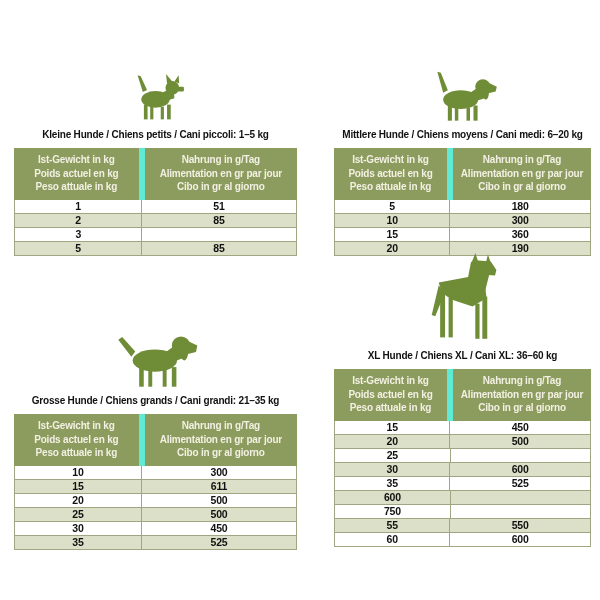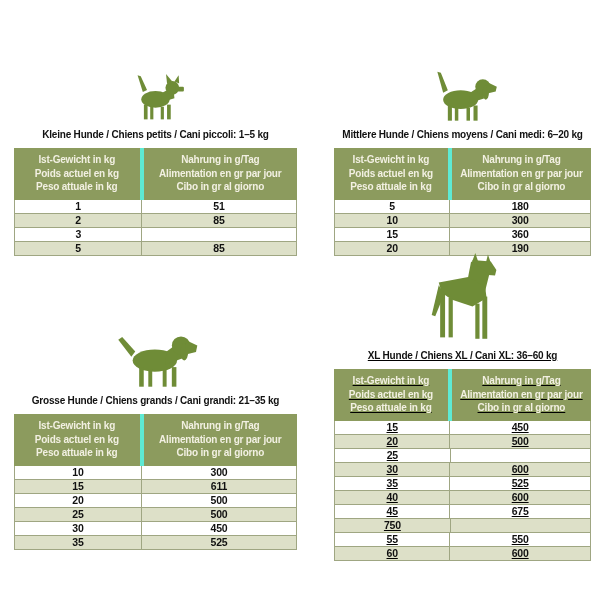--- a/index.html
+++ b/index.html
@@ -4,21 +4,21 @@
 <style>
   html,body{margin:0;padding:0;}
   body{
     width:600px;height:600px;background:#ffffff;position:relative;overflow:hidden;
     font-family:"Liberation Sans",sans-serif;-webkit-font-smoothing:antialiased;
   }
   .section{position:absolute;}
   #sec-0{left:14px;top:70px;width:283px;}
   #sec-1{left:334px;top:66px;width:257px;}
   #sec-2{left:14px;top:322px;width:283px;}
-  #sec-3{left:334px;top:251px;width:257px;text-decoration:underline;}
+  #sec-3{left:334px;top:251px;width:257px;}
 
   .icon-box{display:flex;align-items:flex-end;justify-content:center;}
   #sec-0 .icon-box{height:52px;}
   #sec-1 .icon-box{height:56px;}
   #sec-2 .icon-box{height:66px;}
   #sec-3 .icon-box{height:92px;}
   .icon-box svg{display:block;}
 
   .title{
     margin-top:6px;text-align:center;font-weight:700;font-size:10px;line-height:13px;
@@ -26,21 +26,21 @@
   }
 
   .table{margin-top:7px;width:100%;}
   .thead{
     display:flex;background:#8C9B5E;color:#F2F0E2;font-weight:700;
     text-align:center;
   }
   .hcell{
     width:55%;padding:5px 0 6px 0;font-size:10px;line-height:13.6px;letter-spacing:-0.2px;
   }
-  .hcell:first-child{width:45%;border-right:4px solid #5eead4;}
+  .hcell:first-child{width:45%;border-right:6px solid #5eead4;}
   .tbody{border:1px solid #9FA682;border-top:none;}
   .trow{display:flex;background:#ffffff;}
   .trow + .trow{border-top:1px solid #9FA682;}
   .trow:nth-child(even){background:#DDE0C8;}
   .cell{
     width:55%;text-align:center;font-weight:700;font-size:10.5px;color:#111111;
     line-height:13px;height:13px;letter-spacing:-0.2px;
   }
   .cell:first-child{width:45%;border-right:1px solid #9FA682;}
 </style>
@@ -248,26 +248,21 @@
       </div>
       <div class="trow">
         <div class="cell">30</div>
         <div class="cell">600</div>
       </div>
       <div class="trow">
         <div class="cell">35</div>
         <div class="cell">525</div>
       </div>
       <div class="trow">
-        <div class="cell">40</div>
         <div class="cell">600</div>
-      </div>
-      <div class="trow">
-        <div class="cell">45</div>
-        <div class="cell">675</div>
       </div>
       <div class="trow">
         <div class="cell">750</div>
       </div>
       <div class="trow">
         <div class="cell">55</div>
         <div class="cell">550</div>
       </div>
       <div class="trow">
         <div class="cell">60</div>

